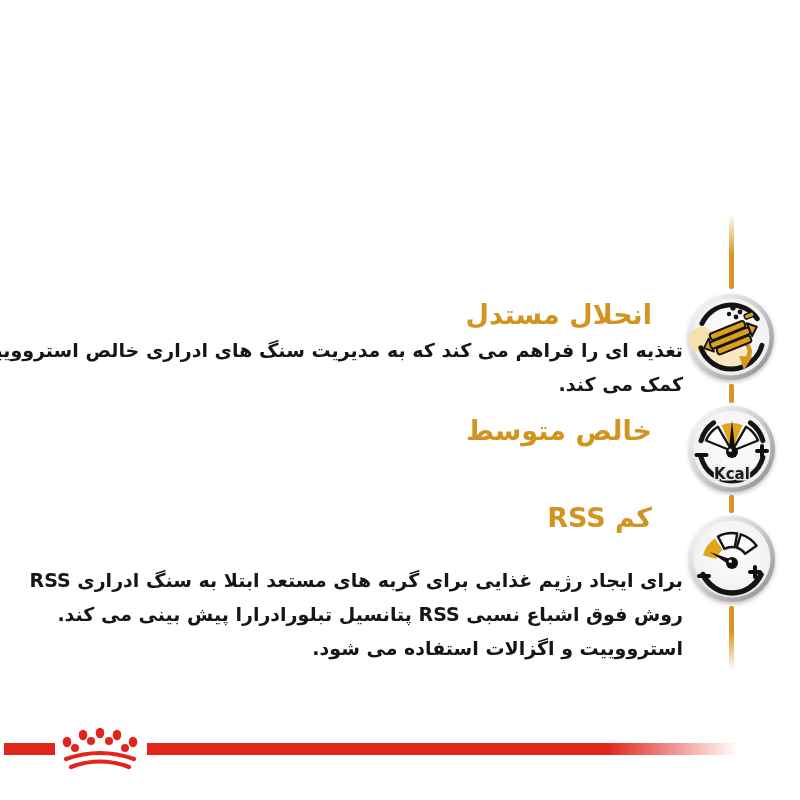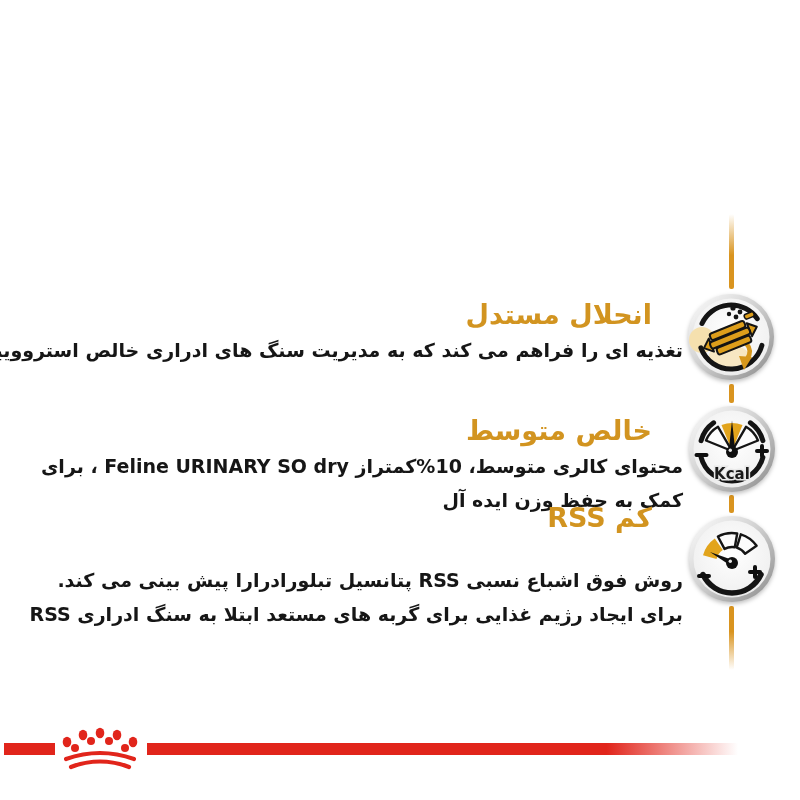--- a/index.html
+++ b/index.html
@@ -76,20 +76,21 @@
         <circle cx="46" cy="15" r="2.6"></circle>
         <circle cx="53" cy="19" r="2.4"></circle>
         <circle cx="42" cy="21" r="2.2"></circle>
         <circle cx="49" cy="24" r="2.4"></circle>
       </g>
     </svg>
   </div>
   <div class="sec-heading h1">انحلال مستدل</div>
   <div class="sec-body b1">
     <div class="ln">تغذیه ای را فراهم می کند که به مدیریت سنگ های ادراری خالص استرووییت</div>
+    <div class="ln">کمک می کند.</div>
   </div>
 
   <div class="badge i2">
     <svg viewBox="0 0 88 88" width="88" height="88">
       <circle cx="44" cy="44" r="43" fill="url(#metal)"></circle>
       <circle cx="44" cy="44" r="38.5" fill="url(#face)"></circle>
       <path d="M62.4,17.8 A32,32 0 0 1 74.9,35.7" stroke="#141414" stroke-width="5" fill="none" stroke-linecap="round"></path>
       <path d="M74.9,52.3 A32,32 0 0 1 13.1,52.3" stroke="#141414" stroke-width="5" fill="none" stroke-linecap="round"></path>
       <path d="M13.1,35.7 A32,32 0 0 1 25.6,17.8" stroke="#141414" stroke-width="5" fill="none" stroke-linecap="round"></path>
       <path d="M44,46 L33.5,20 A28,28 0 0 1 54.5,20 Z" fill="#E2A41C"></path>
@@ -102,24 +103,20 @@
         <path d="M8.5,50 h10"></path>
       </g>
       <g stroke="#0f0f0f" stroke-width="4" stroke-linecap="round">
         <path d="M69,46 h10"></path>
           <path d="M74,41 v10"></path>
       </g>
       <text x="44" y="74" text-anchor="middle" font-size="15" font-weight="bold" fill="#1a1a1a" stroke="#e9e9e9" stroke-width="3" style="paint-order:stroke">Kcal</text>
     </svg>
   </div>
   <div class="sec-heading h2">خالص متوسط</div>
-  <div class="sec-body b2">
-    <div class="ln">محتوای کالری متوسط، 10%کمتراز Feline URINARY SO dry ، برای</div>
-    <div class="ln">کمک به حفظ وزن ایده آل</div>
-  </div>
 
   <div class="badge i3">
     <svg viewBox="0 0 88 88" width="88" height="88">
       <circle cx="44" cy="44" r="43" fill="url(#metal)"></circle>
       <circle cx="44" cy="44" r="38.5" fill="url(#face)"></circle>
       <path d="M73,59.5 A32,32 0 0 1 15,59.5" stroke="#141414" stroke-width="5.5" fill="none" stroke-linecap="round"></path>
       <path d="M15,40.2 A30,30 0 0 1 26.8,23.4 L34.8,34.9 A16,16 0 0 0 28.5,43.9 Z" fill="#E2A41C"></path>
       <path d="M29.9,21.5 A30,30 0 0 1 49.2,18.5 L46.8,32.2 A16,16 0 0 0 36.5,33.9 Z" fill="#fcfcfc" stroke="#141414" stroke-width="2.4" stroke-linejoin="round"></path>
       <path d="M52.8,19.3 A30,30 0 0 1 68.6,30.8 L57.1,38.8 A16,16 0 0 0 48.7,32.7 Z" fill="#fcfcfc" stroke="#141414" stroke-width="2.4" stroke-linejoin="round"></path>
       <polygon points="22,37 45.3,45.3 42.7,50.7" fill="#0f0f0f"></polygon>
@@ -129,22 +126,23 @@
         <path d="M11,61 h10"></path>
       </g>
       <g stroke="#0f0f0f" stroke-width="4" stroke-linecap="round">
         <path d="M62,57 h10"></path>
           <path d="M67,52 v10"></path>
       </g>
     </svg>
   </div>
   <div class="sec-heading h3">کم RSS</div>
   <div class="sec-body b3">
+    <div class="ln">برای ایجاد رژیم غذایی برای گربه های مستعد ابتلا به سنگ ادراری RSS</div>
     <div class="ln">روش فوق اشباع نسبی RSS پتانسیل تبلورادرارا پیش بینی می کند.</div>
-    <div class="ln">برای ایجاد رژیم غذایی برای گربه های مستعد ابتلا به سنگ ادراری RSS</div>
+    <div class="ln">استرووییت و اگزالات استفاده می شود.</div>
   </div>
 
   <div class="footer-line-left"></div>
   <div class="footer-line-right"></div>
   <div class="crown">
     <svg viewBox="0 0 82 47" width="82" height="47" fill="#E1251B">
       <ellipse cx="8" cy="16" rx="4.3" ry="5.2"></ellipse>
       <ellipse cx="24" cy="9" rx="4.3" ry="5.2"></ellipse>
       <ellipse cx="41" cy="7" rx="4.3" ry="5.2"></ellipse>
       <ellipse cx="58" cy="9" rx="4.3" ry="5.2"></ellipse>

